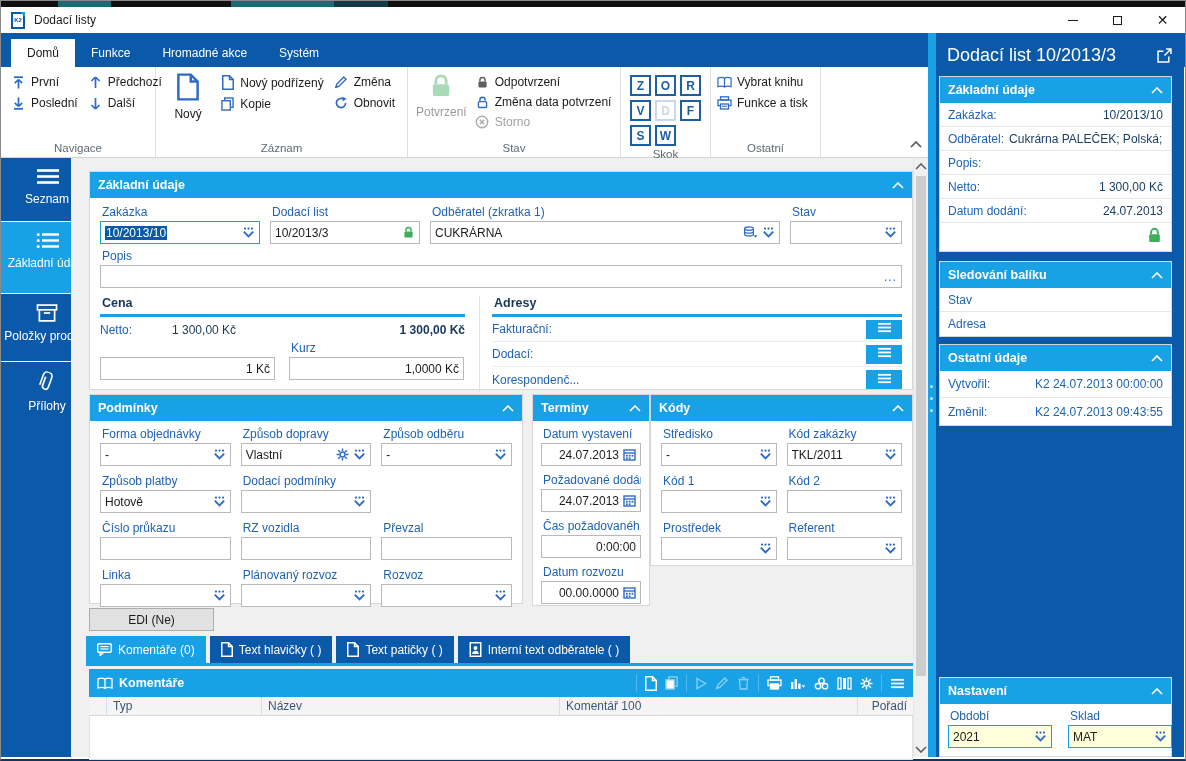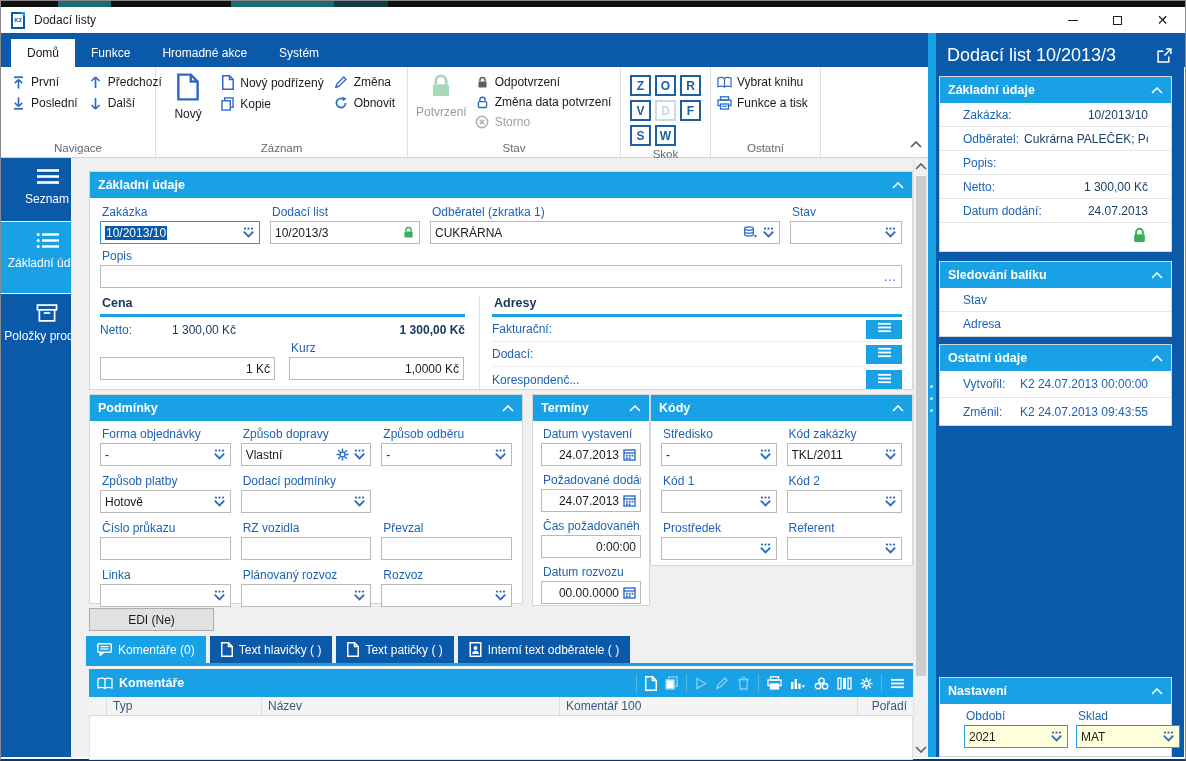--- a/index.html
+++ b/index.html
@@ -96,28 +96,28 @@
   
   #rightpanel { position:absolute; right:1px; top:32px; width:256px; bottom:2px; background:#0b59a9; }
   #splitter { position:absolute; left:0; top:0; bottom:0; width:8px; background:#19a1e6; }
   .spdots { position:absolute; left:2px; top:352px; display:flex; flex-direction:column; gap:9px; }
   .spdots i { width:3px; height:3px; border-radius:50%; background:#bfe7fb; }
   #rptitle { position:absolute; left:19px; top:12px; right:12px; color:#fff; font-size:18px; display:flex; align-items:center; }
   #rptitle .ic { color:#fff; margin-left:auto; }
   .rpanel { position:absolute; left:11px; width:233px; background:#fff; border:1px solid #d7d7d7; }
   .rpanel .ph { height:26px; background:#19a1e6; color:#fff; font-weight:bold; font-size:12.5px; display:flex; align-items:center; padding:0 8px; }
   .rpanel .ph .chev { margin-left:auto; }
-  .rprow { display:flex; align-items:center; padding:0 23px; height:24px; border-bottom:1px solid #e6e6e6; background:#fff; }
+  .rprow { display:flex; align-items:center; padding:0 8px; height:24px; border-bottom:1px solid #e6e6e6; background:#fff; }
   .rprow .rl { color:#1e62b5; white-space:nowrap; }
   .rprow .rv { margin-left:auto; color:#1b3f66; white-space:nowrap; overflow:hidden; }
   .rprow .rv.near { margin-left:5px; }
   .rprow.lockrow { justify-content:flex-end; height:28px; border-bottom:none; }
   .grnlock { color:#3fae5c; }
 
-  .nbody { display:flex; gap:8px; padding:5px 8px 8px 24px; background:#fff; }
+  .nbody { display:flex; gap:16px; padding:5px 8px 8px 8px; background:#fff; }
   .nfld { display:flex; flex-direction:column; }
   .nfld .inp { width:104px; }
 
   
   .frow { display:flex; gap:10px; }
   .fld { display:flex; flex-direction:column; }
   .grid3 { display:grid; grid-template-columns:1fr 1fr 1fr; gap:8px 10px; padding:6px 10px 10px 10px; }
   .grid2 { display:grid; grid-template-columns:1fr 1fr; gap:8px 10px; padding:6px 10px 10px 10px; }
   .tstack { display:flex; flex-direction:column; gap:7px; padding:6px 8px 10px 8px; }
   .dots { color:#2e6bc4; letter-spacing:1px; margin-left:auto; }
@@ -366,20 +366,26 @@
           </svg></span>
       <span>Základní údaje</span>
     </div>
     <div class="sitem" style="height:68px">
       <span class="sic"><svg width="22" height="18" viewBox="0 0 20 17">
             <rect x="1" y="1" width="18" height="4.5" fill="none" stroke="currentColor" stroke-width="1.6"></rect>
             <path d="M2.8 5.5 V16 H17.2 V5.5" fill="none" stroke="currentColor" stroke-width="1.6"></path>
             <line x1="7" y1="8.5" x2="13" y2="8.5" stroke="currentColor" stroke-width="1.6"></line>
           </svg></span>
       <span>Položky prodeje</span>
+    </div>
+    <div class="sitem" style="height:54px">
+      <span class="sic"><svg width="16" height="20" viewBox="0 0 14 18" style="transform:rotate(20deg)">
+            <path d="M4.3 5 V13 a2.7 2.7 0 0 0 5.4 0 V4 a4 4 0 0 0 -8 0 V13.5" fill="none" stroke="currentColor" stroke-width="1.5"></path>
+          </svg></span>
+      <span>Přílohy</span>
     </div>
   </div>
 
   <div id="main">
 
     <div class="sec" style="left:18px;top:13px;width:824px;height:219px">
       <div class="sec-h">
         <span>Základní údaje</span>
         <span class="chev"><svg width="12" height="7" viewBox="0 0 12 7">
               <path d="M1 6 L6 1 L11 6" fill="none" stroke="currentColor" stroke-width="1.6"></path>

